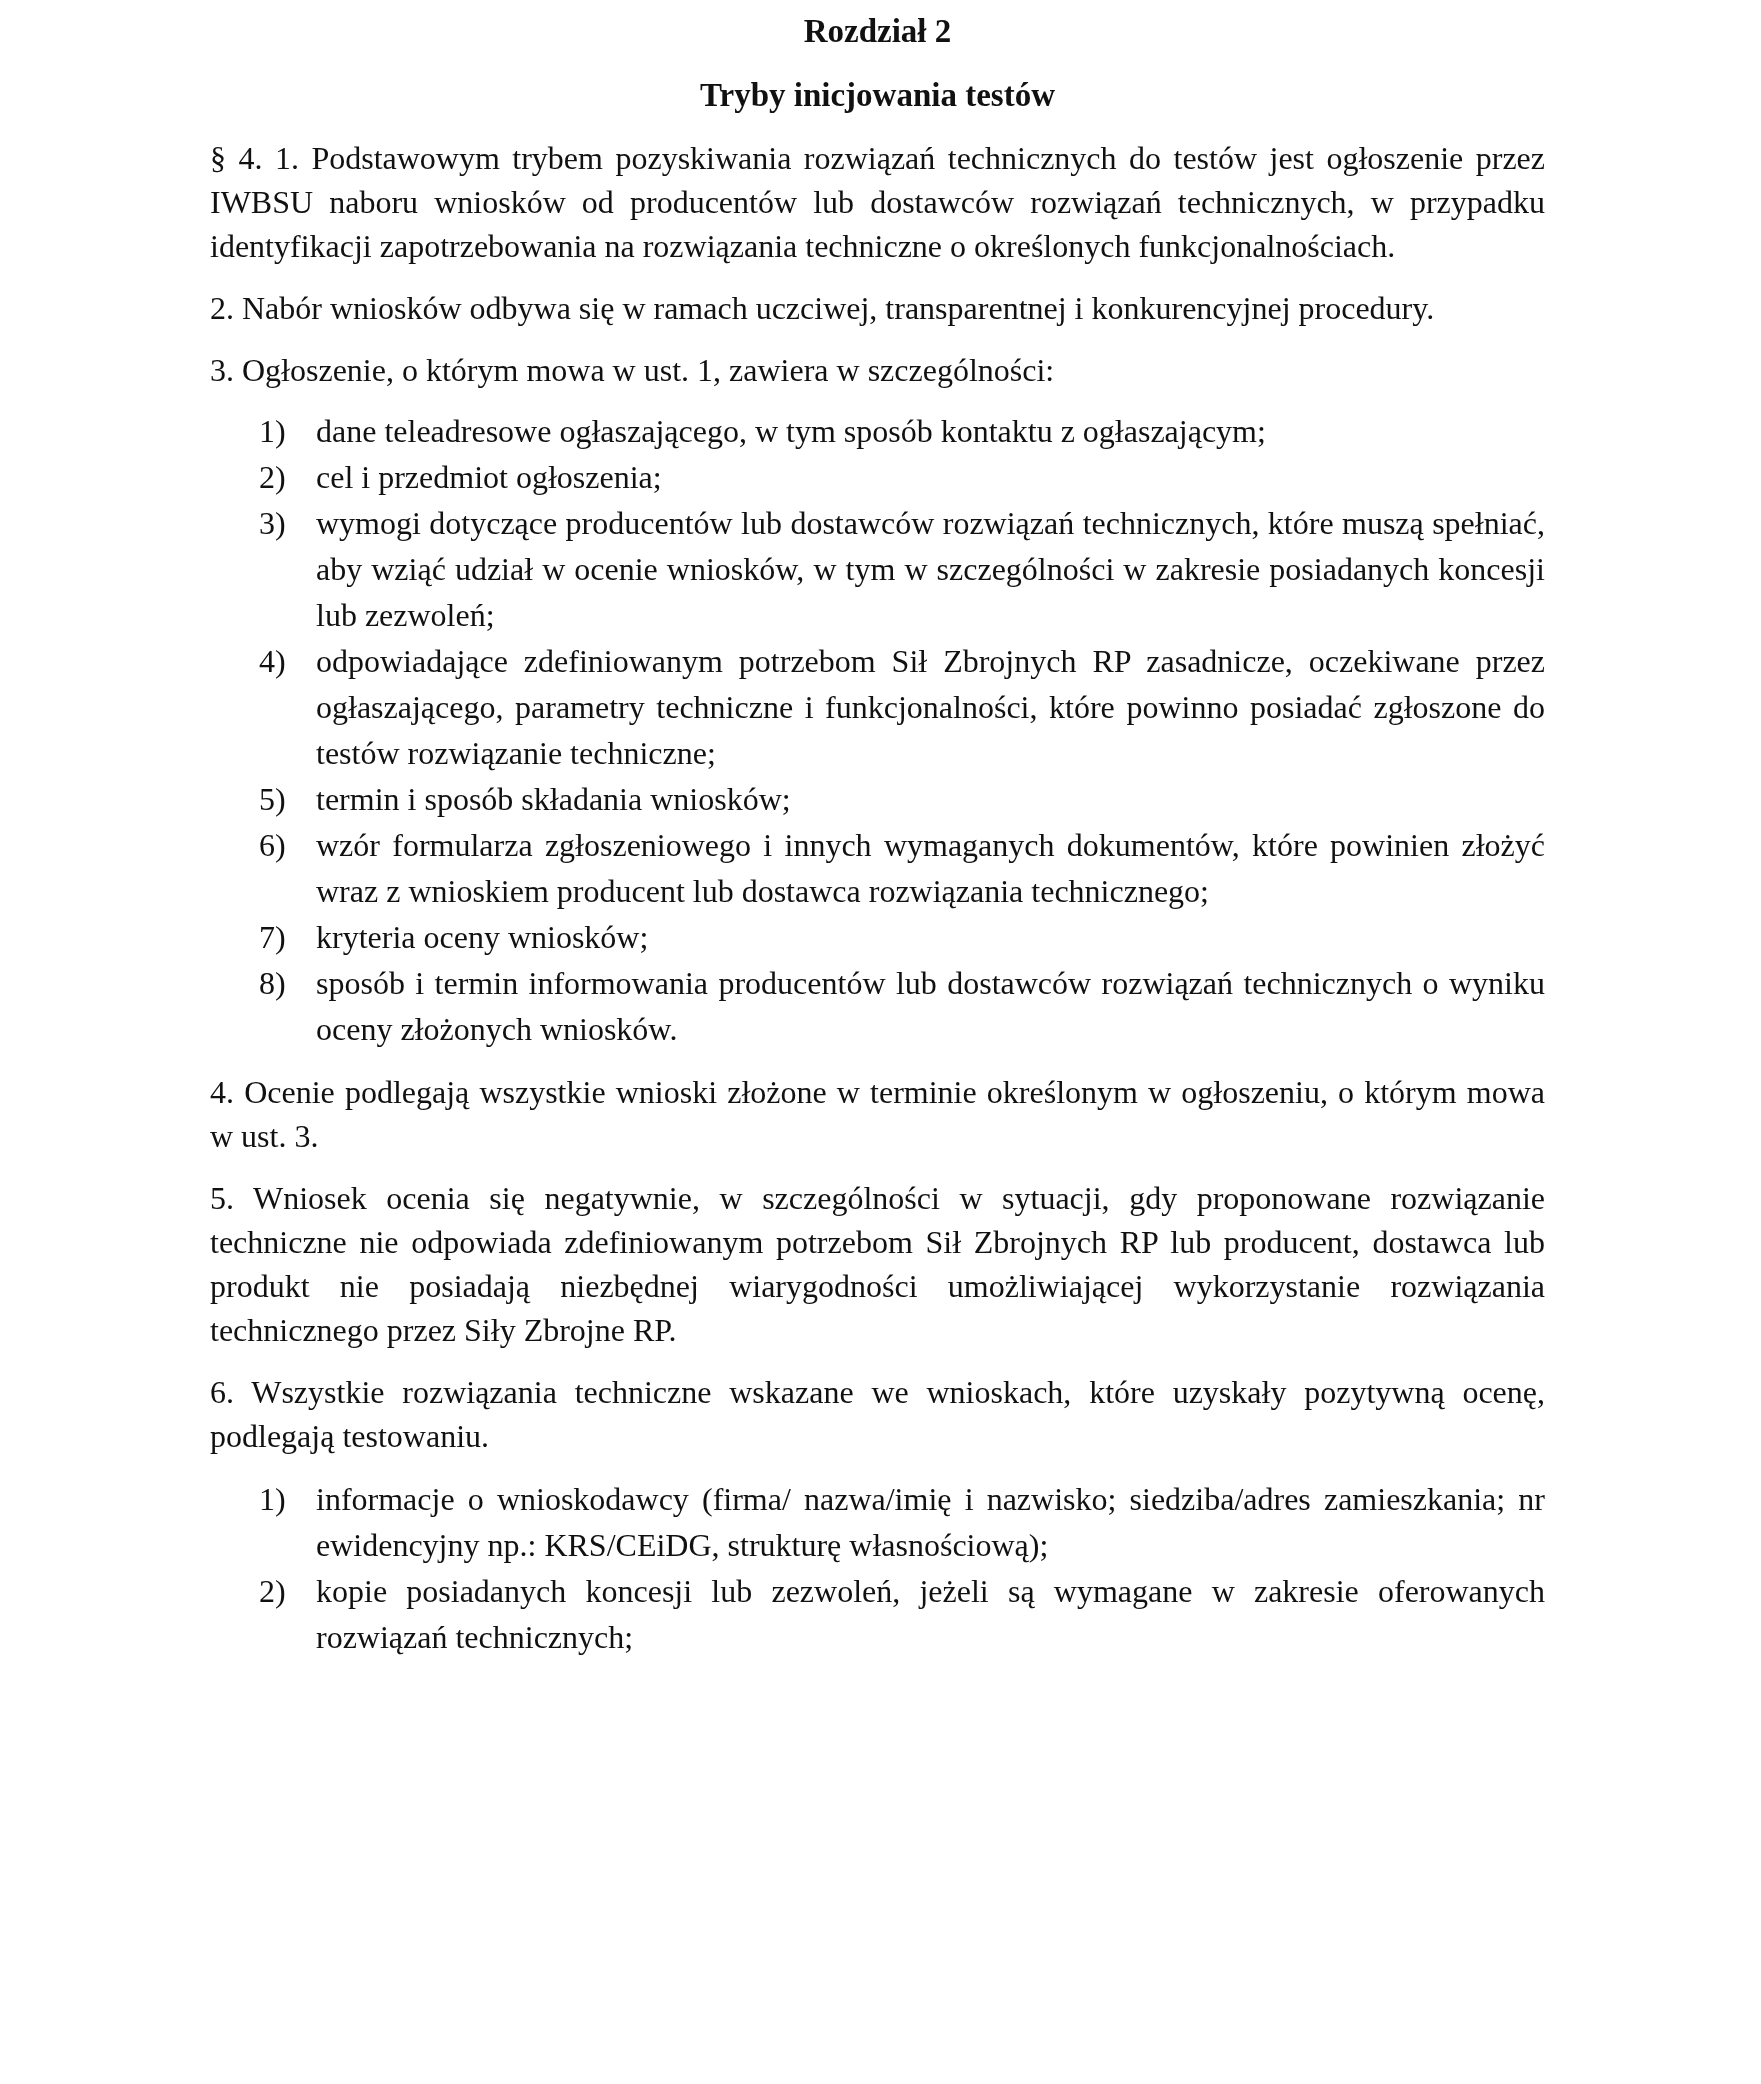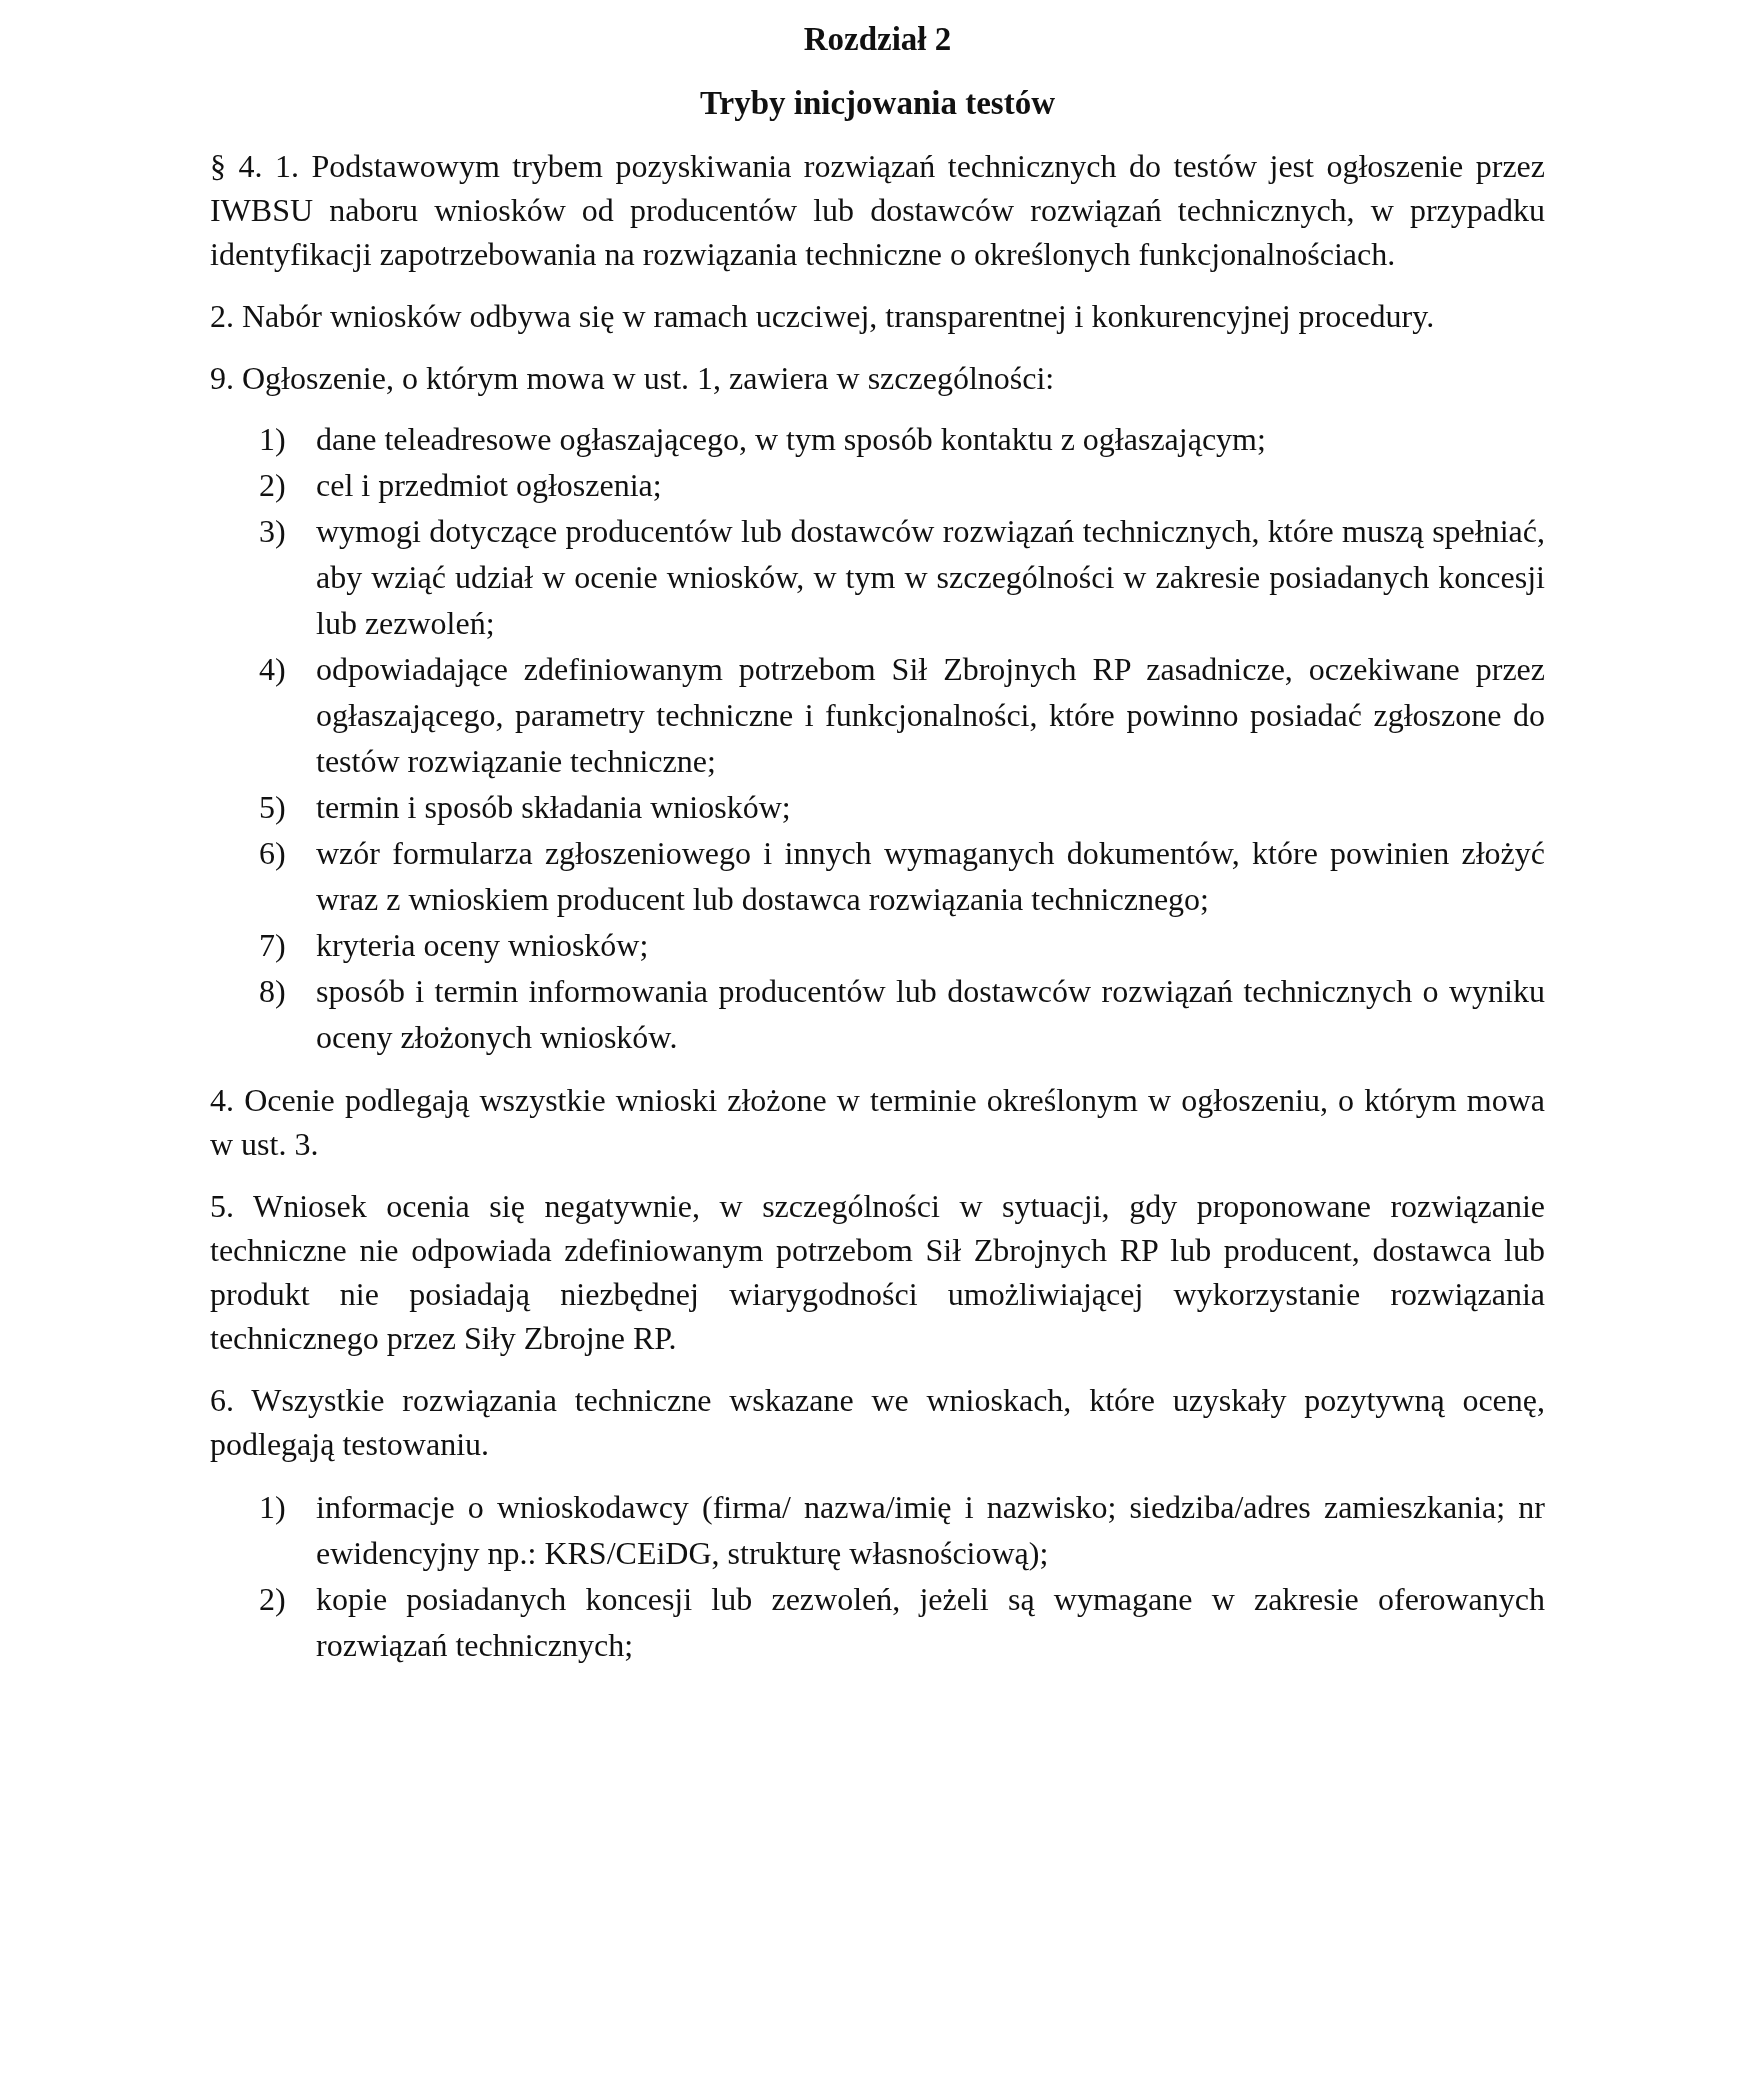--- a/index.html
+++ b/index.html
@@ -1,38 +1,38 @@
 <!DOCTYPE html>
 <html style="font-size:13px"><head>
 <meta charset="utf-8">
 <style>
   html, body { margin:0; padding:0; background:#ffffff; }
   body { width:1762px; height:2084px; overflow:hidden; position:relative;
          font-family:"Liberation Serif", "DejaVu Serif", serif; color:#111; }
   .page { position:absolute; left:210px; top:0; width:1335px; }
   .h { text-align:center; font-weight:bold; font-size:33px; line-height:39px; margin:0; }
-  .h1 { padding-top:20px; height:46px; }
+  .h1 { padding-top:12px; height:46px; }
   .h2 { margin-top:18px; margin-bottom:21px; }
   .p { font-size:32px; line-height:44px; text-align:justify; margin:0 0 18px 0; }
   .list { margin:16.3px 0 18px 0; padding:0; list-style:none; }
   .li { display:flex; font-size:32px; line-height:46px; margin:0; }
   .num { width:57px; flex:0 0 57px; padding-left:49px; }
   .txt { flex:1; text-align:justify;font-family:Liberation Serif, serif; }
   .list2 .li { margin-bottom:0; }
 </style>
 </head>
 <body>
 
 <div class="page">
   <h1 class="h h1">Rozdział 2</h1>
   <h2 class="h h2">Tryby inicjowania testów</h2>
 
   <p class="p">§ 4. 1. Podstawowym trybem pozyskiwania rozwiązań technicznych do testów jest ogłoszenie przez IWBSU naboru wniosków od producentów lub dostawców rozwiązań technicznych, w przypadku identyfikacji zapotrzebowania na rozwiązania techniczne o określonych funkcjonalnościach.</p>
   <p class="p">2. Nabór wniosków odbywa się w ramach uczciwej, transparentnej i konkurencyjnej procedury.</p>
-  <p class="p" style="margin-bottom:0">9. Ogłoszenie, o którym mowa w ust. 1, zawiera w szczególności:</p>
+  <p class="p" style="margin-bottom:0">3. Ogłoszenie, o którym mowa w ust. 1, zawiera w szczególności:</p>
 
   <ul class="list">
     <li class="li">
         <span class="num">1)</span>
         <span class="txt">dane teleadresowe ogłaszającego, w tym sposób kontaktu z ogłaszającym;</span>
       </li>
     <li class="li">
         <span class="num">2)</span>
         <span class="txt">cel i przedmiot ogłoszenia;</span>
       </li>

